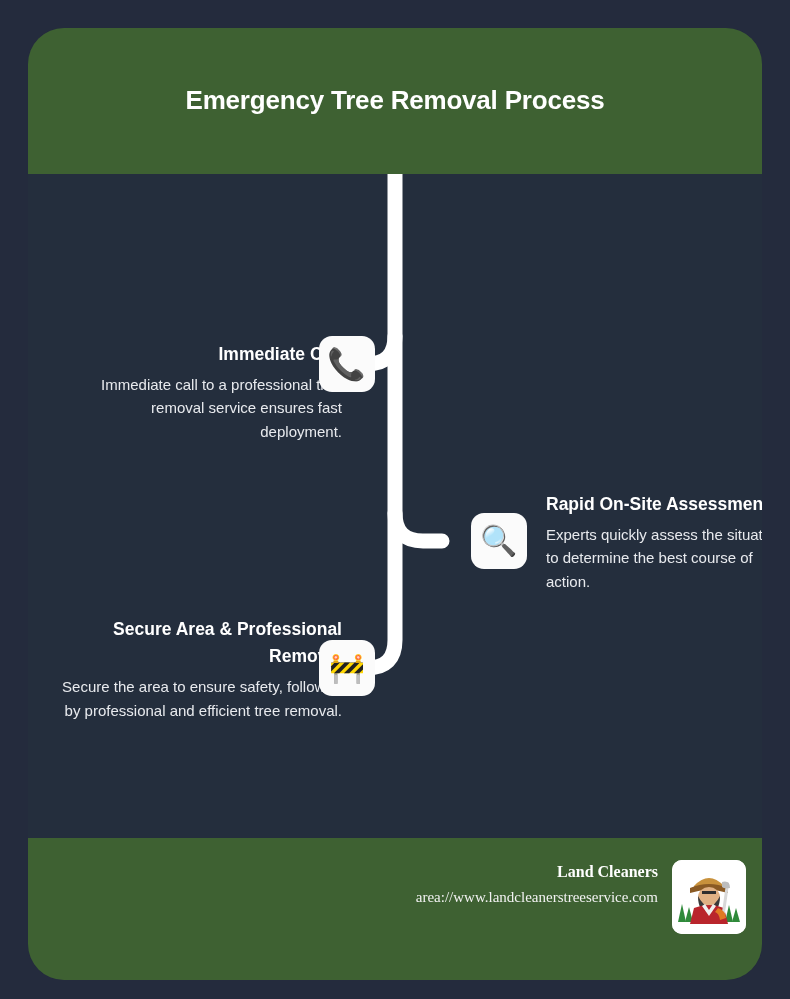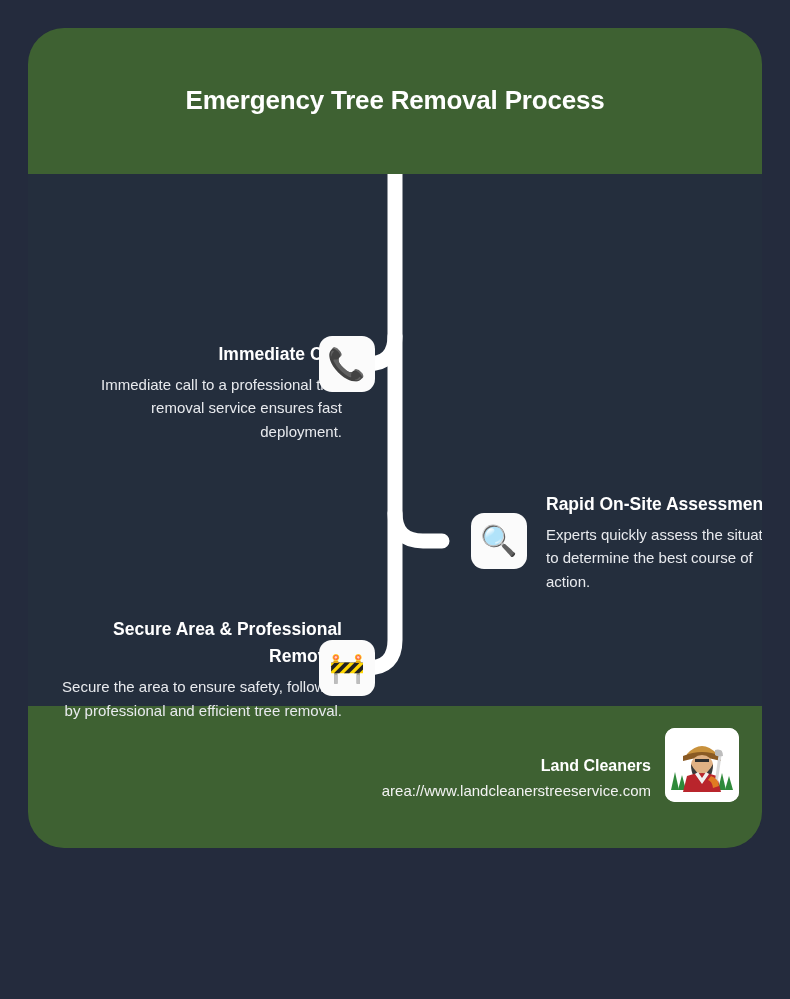--- a/index.html
+++ b/index.html
@@ -20,21 +20,21 @@
     height: 999px;
     background: #242b3d;
   }
 
   
   .card {
     position: absolute;
     left: 28px;
     top: 28px;
     width: 734px;
-    height: 820px;
+    height: 952px;
     background: #242e3d;
     border-radius: 36px;
     overflow: hidden;
   }
 
   
   .header {
     position: absolute;
     left: 0;
     top: 0;
@@ -60,25 +60,26 @@
   .footer {
     position: absolute;
     left: 0;
     bottom: 0;
     width: 734px;
     height: 142px;
     background: #3e6132;
   }
   .footer-inner {
     position: absolute;
-    right: 23px;
+    right: 16px;
     top: 22px;
     display: flex;
-    align-items: flex-end;
+    align-items: flex-start;
     gap: 14px;
+    font-family: Liberation Serif, serif;
   }
   .footer-text {
     text-align: right;
   }
   .footer-brand {
     color: #ffffff;
     font-size: 16px;
     font-weight: bold;
     line-height: 1.5;
     margin-bottom: 2px;

